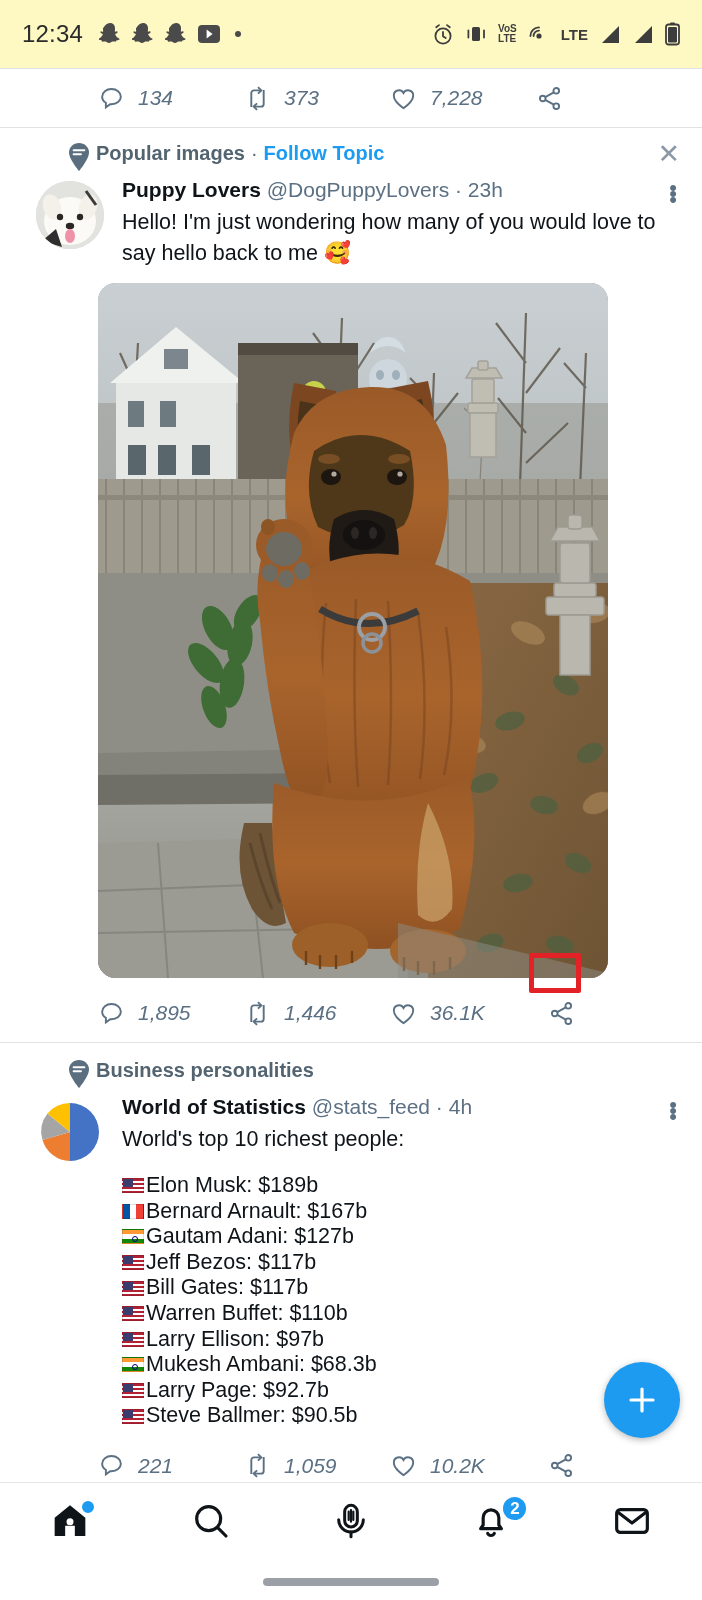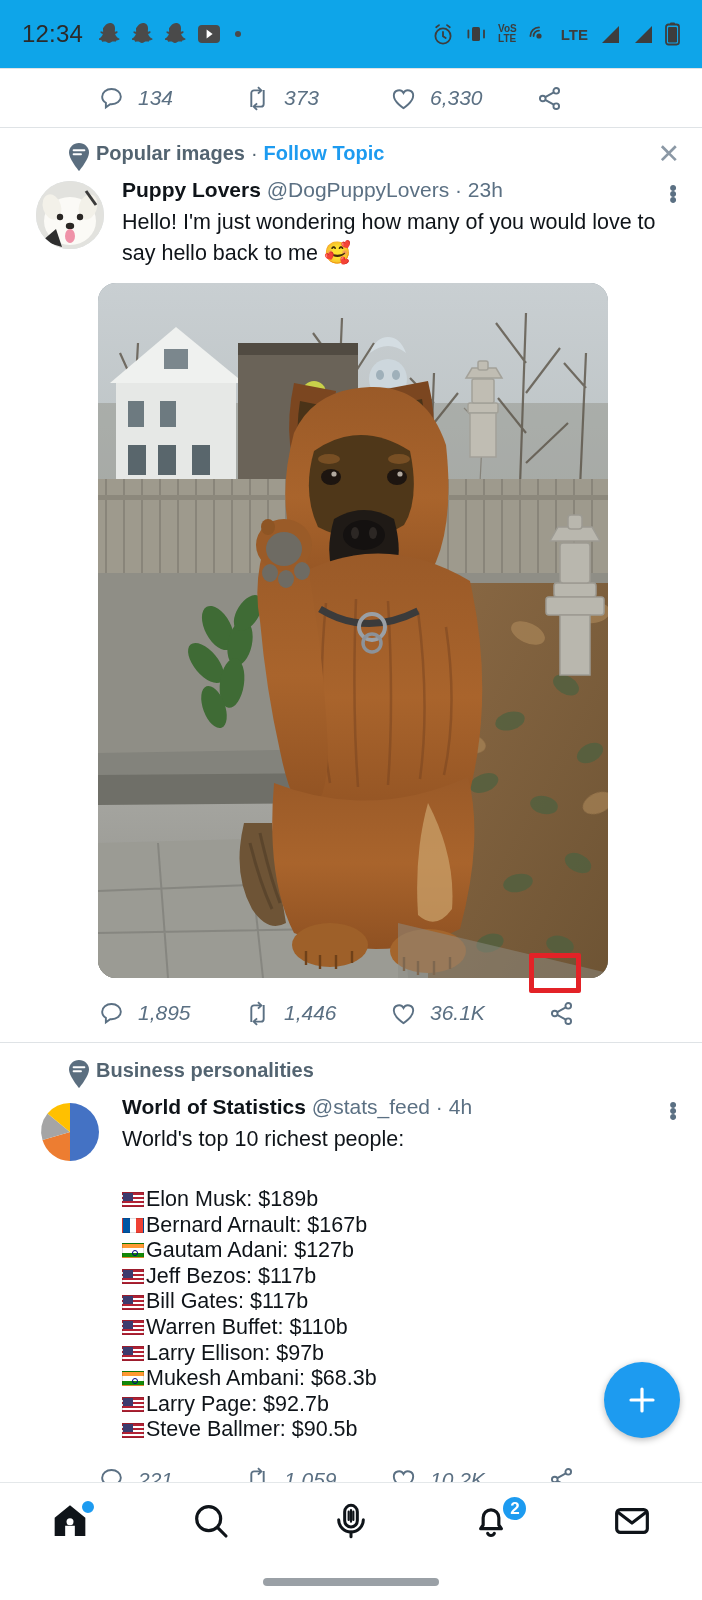--- a/index.html
+++ b/index.html
@@ -9,21 +9,21 @@
     background:#ffffff;
     color:#0f1419;
     overflow:hidden;
     position:relative;
   }
   .screen { width:702px; height:1600px; position:relative; background:#fff; }
 
   
   .statusbar {
     height:68px; display:flex; align-items:center;
-    padding:0 22px; background:#0ea5e9;
+    padding:0 22px; background:#fef9c3;
   }
   .sb-time { font-size:24px; color:#2b2b2b; font-weight:400; letter-spacing:.2px; }
   .sb-left-icons { display:flex; align-items:center; gap:11px; margin-left:16px; }
   .sb-right { margin-left:auto; display:flex; align-items:center; gap:11px; }
   .ghost { width:22px; height:24px; fill:#4a4a4a; }
   .sb-dot { width:6px; height:6px; border-radius:50%; background:#4a4a4a; margin-left:4px; }
   .volte { font-size:10px; line-height:10px; color:#3d3d3d; font-weight:700; text-align:left; }
   .lte-txt { font-size:15px; color:#3d3d3d; font-weight:600; }
   .hr-strong { height:1px; background:#dfe3e6; width:100%; }
 
@@ -67,21 +67,21 @@
   }
   .photo-wrap svg { display:block; }
 
   
   .hl-box {
     position:absolute; left:529px; top:953px; width:52px; height:40px;
     border:5px solid #e32227; border-radius:2px; pointer-events:none;
   }
 
   
-  .rich-list { font-size:21.5px; line-height:25.6px; color:#0f1419; margin-top:32px; }
+  .rich-list { font-size:21.5px; line-height:25.6px; color:#0f1419; margin-top:18px; }
   .rich-list .li { display:flex; align-items:center; height:25.6px; }
   .flag { display:inline-block; width:22px; height:15px; margin-right:2px; position:relative; flex:0 0 22px; border:0.5px solid rgba(0,0,0,.12);}
   .flag.us { background:
       repeating-linear-gradient(to bottom,#b22234 0 2px,#ffffff 2px 4px); }
   .flag.us::before { content:""; position:absolute; left:0; top:0; width:10px; height:8px; background:#3c3b6e; }
   .flag.fr { background:linear-gradient(to right,#0055a4 0 33.3%,#ffffff 33.3% 66.6%,#ef4135 66.6% 100%); }
   .flag.in { background:linear-gradient(to bottom,#ff9933 0 33.3%,#ffffff 33.3% 66.6%,#138808 66.6% 100%); }
   .flag.in::after { content:""; position:absolute; left:8.5px; top:5.5px; width:4px; height:4px; border:1px solid #000080; border-radius:50%; }
 
   
@@ -191,21 +191,21 @@
         <path d="M12.4 1.9l3 2.9-3 2.9"></path>
         <path d="M17.5 4.5v12.3a2.4 2.4 0 01-2.4 2.4H8.8"></path>
         <path d="M11.6 22.1l-3-2.9 3-2.9"></path>
       </svg>
       <span class="eng-count">373</span>
     </div>
     <div class="eng-item">
       <svg width="27" height="27" viewBox="0 0 24 24" class="eng-ico">
         <path d="M12 20.5S3.4 15.3 3.4 9.4A4.6 4.6 0 0112 7.1a4.6 4.6 0 018.6 2.3c0 5.9-8.6 11.1-8.6 11.1z"></path>
       </svg>
-      <span class="eng-count">6,330</span>
+      <span class="eng-count">7,228</span>
     </div>
     <div class="eng-share">
       <svg width="27" height="27" viewBox="0 0 24 24" class="eng-ico">
         <circle cx="18" cy="5.2" r="2.5"></circle>
           <circle cx="6" cy="12" r="2.5"></circle>
           <circle cx="18" cy="18.8" r="2.5"></circle>
         <path d="M8.2 10.8l7.6-4.3M8.2 13.2l7.6 4.3"></path>
       </svg>
     </div>
   </div>

